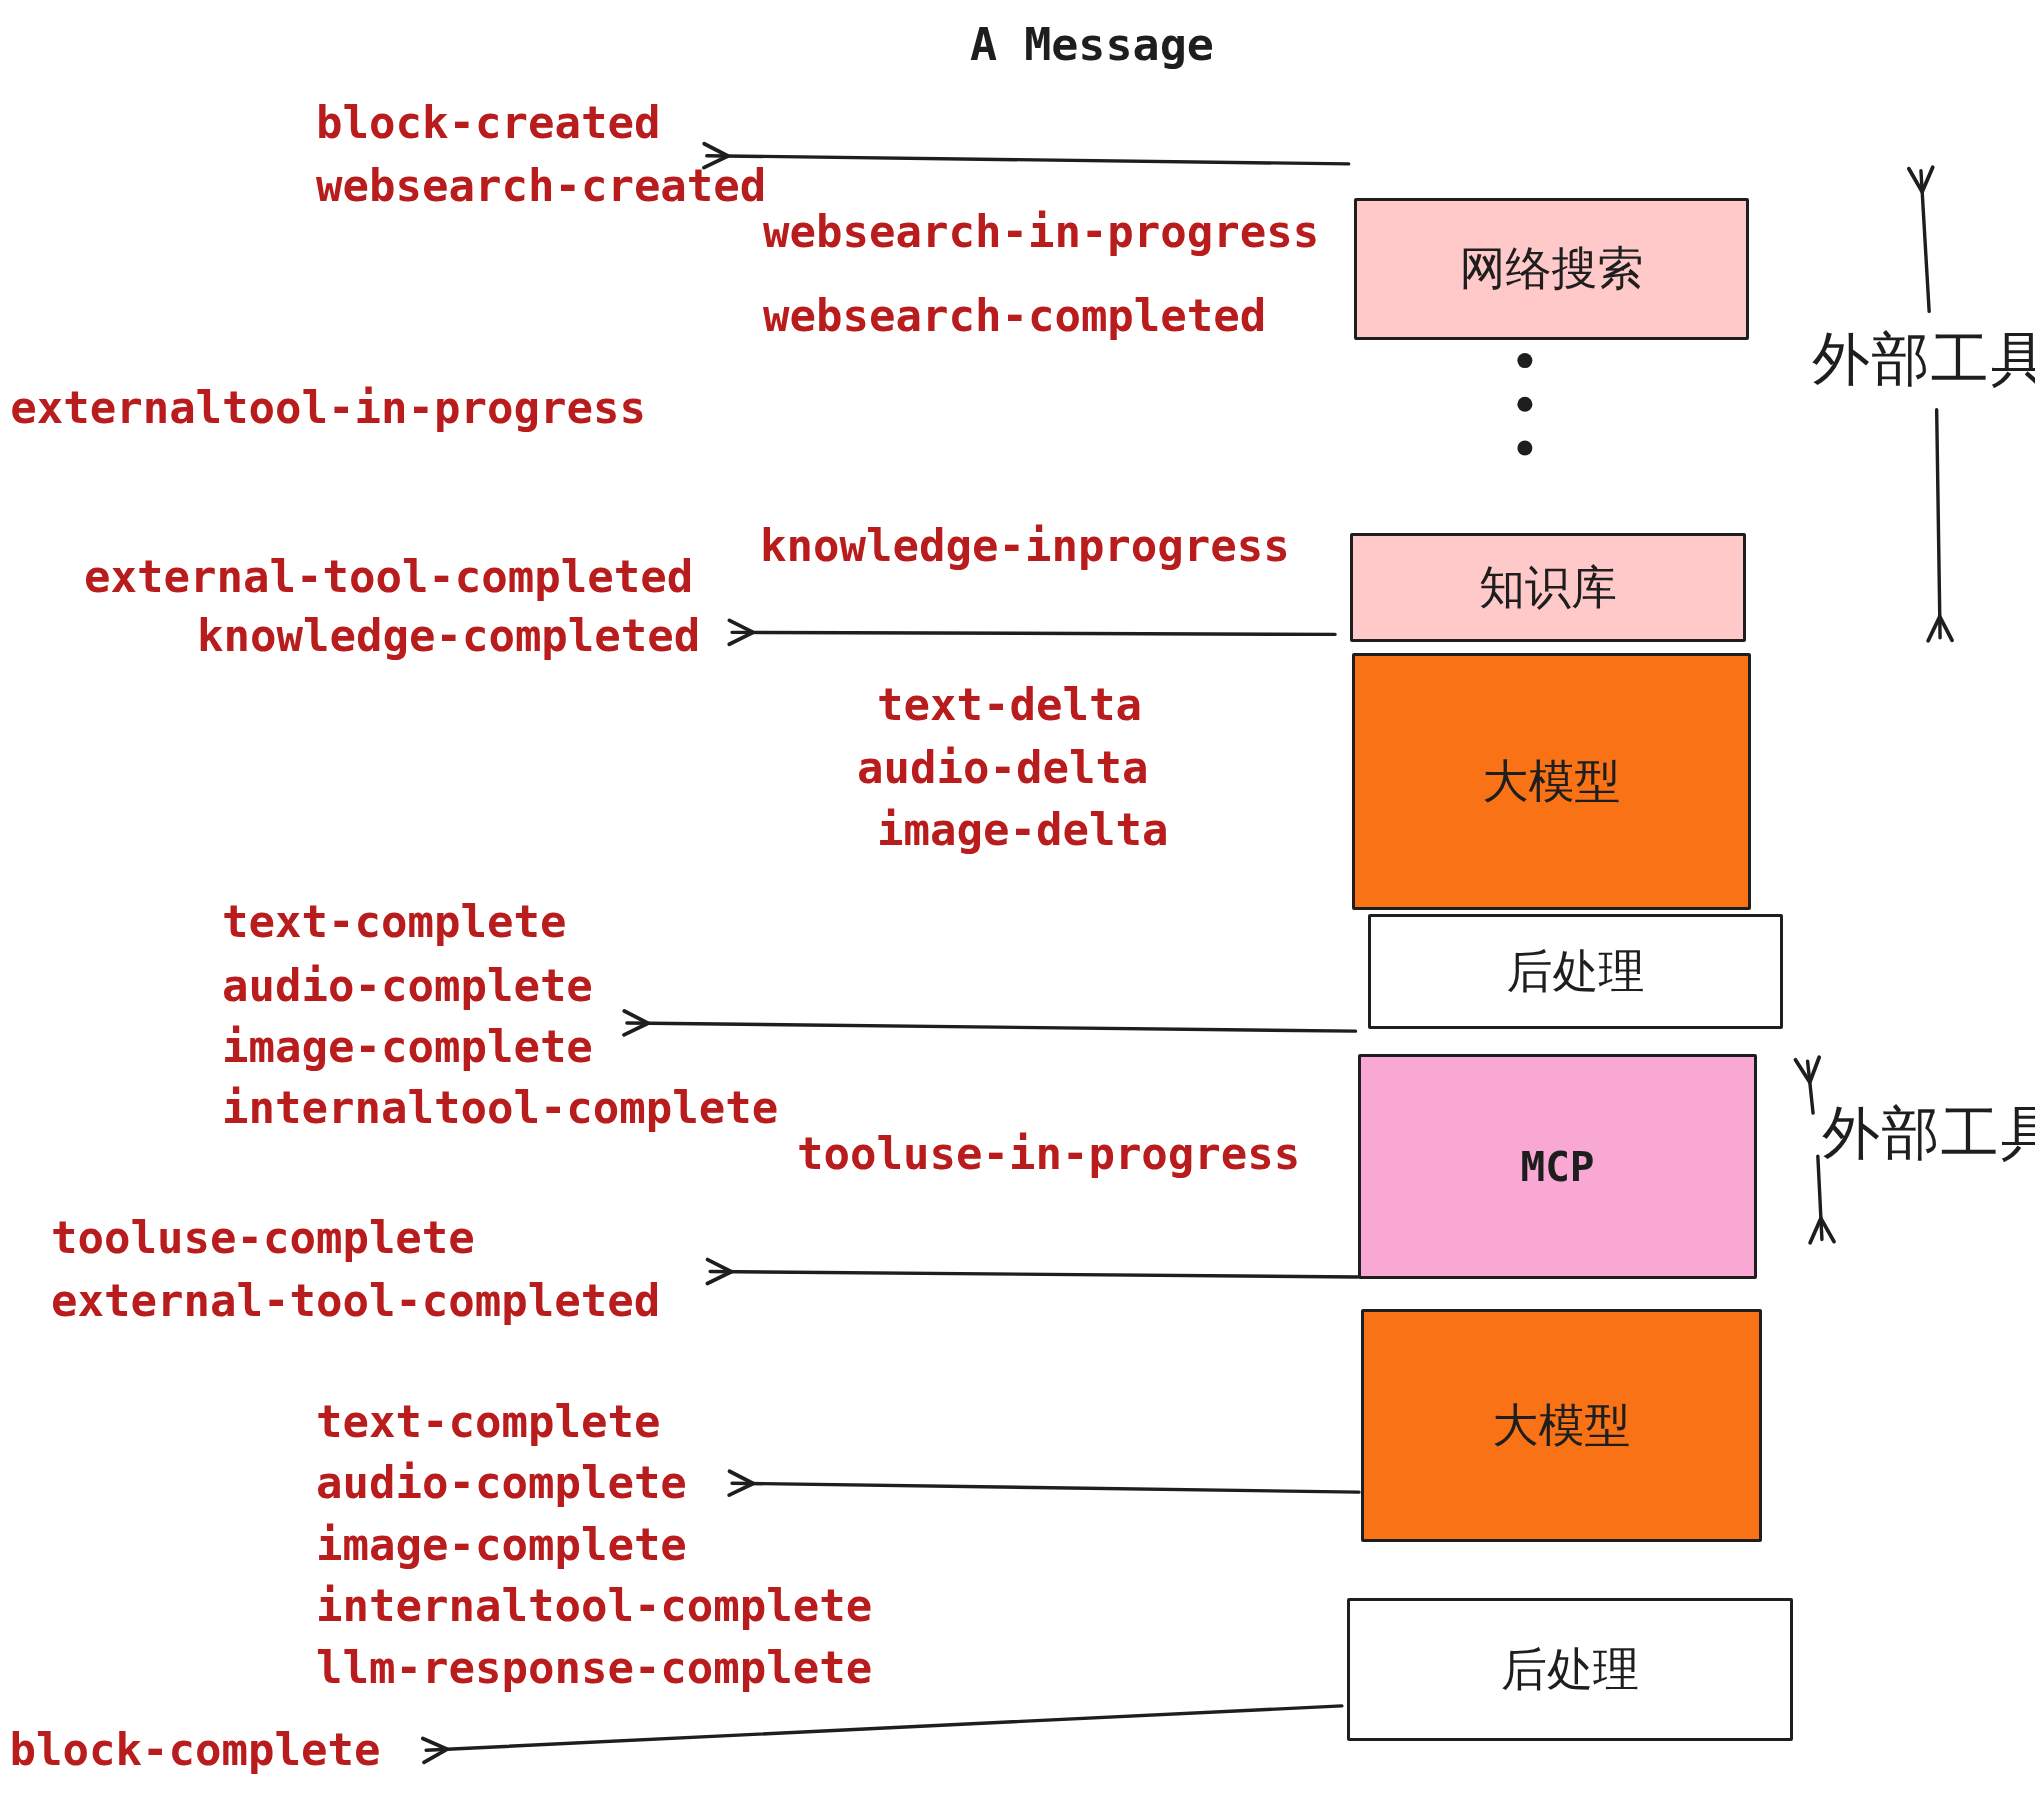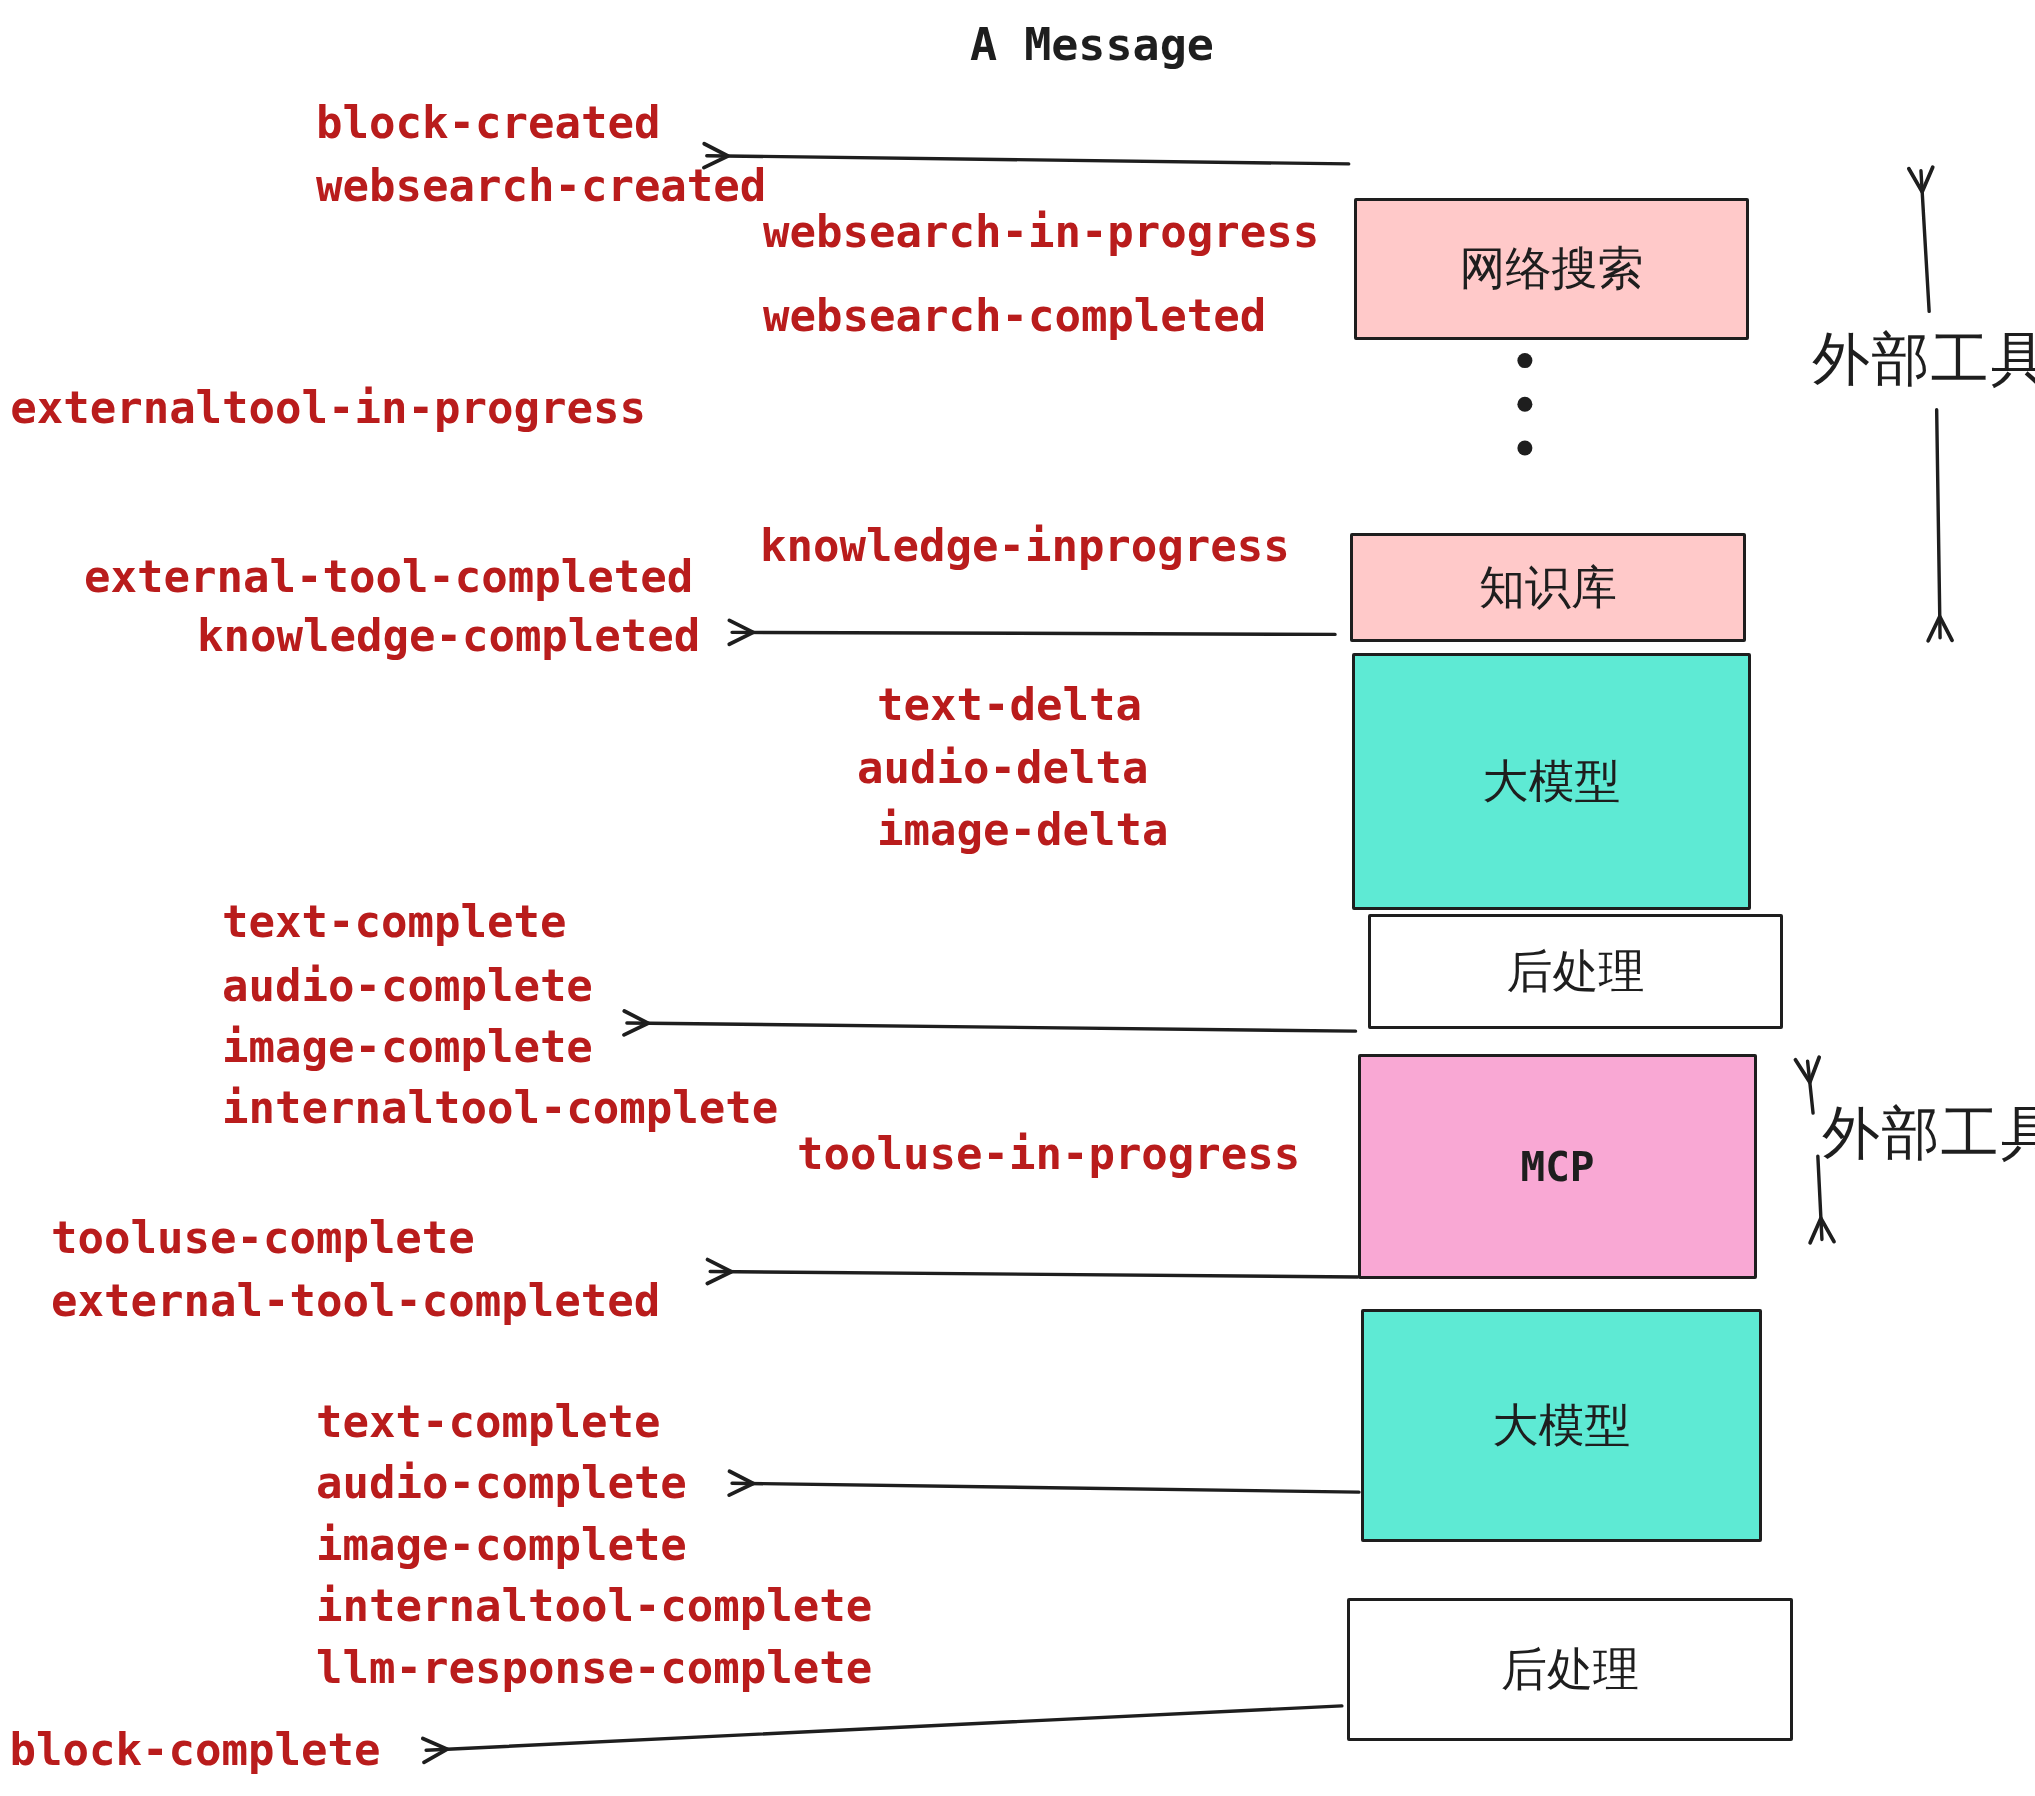--- a/index.html
+++ b/index.html
@@ -10,21 +10,21 @@
       white-space:nowrap;line-height:1;color:#b91c1c;}
   .title{position:absolute;transform:translateY(-50%);font-size:45px;font-weight:bold;
       white-space:nowrap;color:#1e1e1e;}
   .box{position:absolute;border:3.4px solid #1e1e1e;border-radius:2px;display:flex;
       align-items:center;justify-content:center;box-sizing:border-box;margin-top:22px;}
   .box .lbl{font-family:"Liberation Sans","DejaVu Sans",sans-serif;font-size:46px;
       font-weight:500;color:#1e1e1e;white-space:nowrap;}
   .box .lbl.mono{font-family:"DejaVu Sans Mono","Liberation Mono",monospace;
       font-size:41px;font-weight:bold;}
   .pink{background:#ffc9c9;}
-  .green{background:#5eead4;}
+  .green{background:#f97316;}
   .yellow{background:#f9a8d4;}
   .white{background:#ffffff;}
   .side{position:absolute;transform:translateY(-50%);
       font-family:"Liberation Sans","DejaVu Sans",sans-serif;
       font-size:58px;font-weight:500;letter-spacing:1.4px;white-space:nowrap;color:#1e1e1e;}
 </style>
 </head>
 <body>
 
 <div class="canvas">

